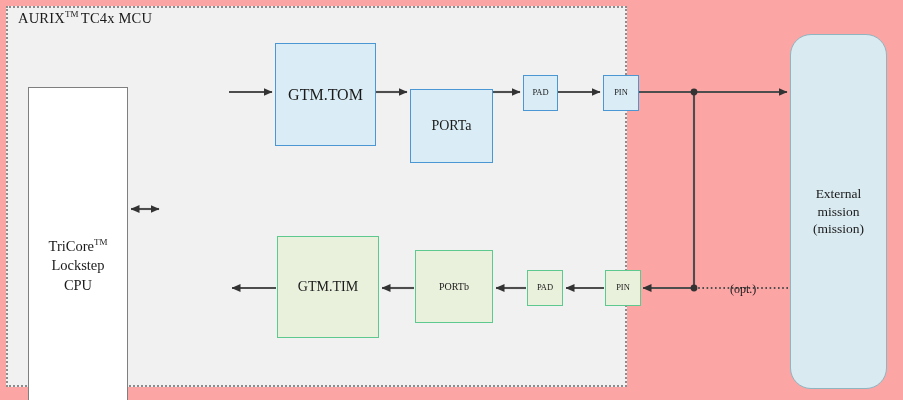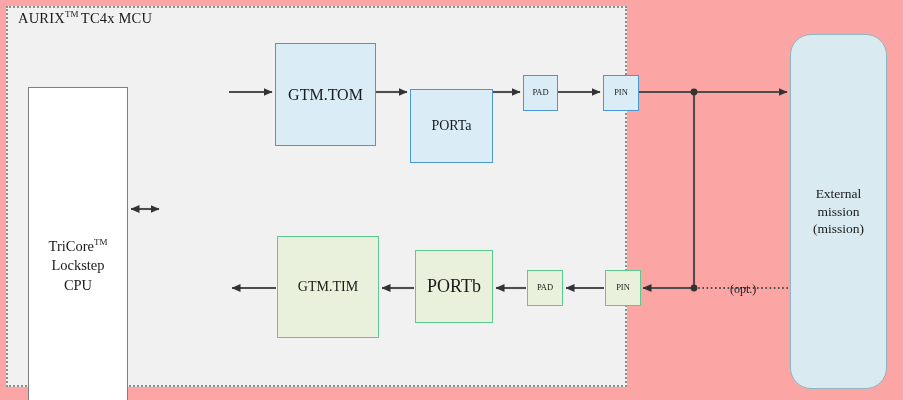--- a/index.html
+++ b/index.html
@@ -78,21 +78,21 @@
   }
 
   
   #cpu-block      { left: 28px;  top: 41px;  width: 100px; height: 332px; font-size: 14.5px; }
   #bus-block      { left: 162px; top: 41px;  width: 67px;  height: 332px; font-size: 14.5px; }
   #gtm-tom-block  { left: 275px; top: 43px;  width: 101px; height: 103px; font-size: 16px; }
   #porta-block    { left: 410px; top: 57px;  width: 83px;  height: 74px;  font-size: 14px; margin-top: 32px; }
   #pad-a-block    { left: 523px; top: 75px;  width: 35px;  height: 36px;  font-size: 8.5px; }
   #pin-a-block    { left: 603px; top: 75px;  width: 36px;  height: 36px;  font-size: 8.5px; }
   #gtm-tim-block  { left: 277px; top: 236px; width: 102px; height: 102px; font-size: 14px; text-align: center; }
-  #portb-block    { left: 415px; top: 250px; width: 78px;  height: 73px;  font-size: 18px; }
+  #portb-block    { left: 415px; top: 250px; width: 78px;  height: 73px;  font-size: 10px; }
   #pad-b-block    { left: 527px; top: 270px; width: 36px;  height: 36px;  font-size: 8.5px; }
   #pin-b-block    { left: 605px; top: 270px; width: 36px;  height: 36px;  font-size: 8.5px; }
   #ext-dev-block  { left: 790px; top: 34px;  width: 97px;  height: 355px; font-size: 13.5px; border-radius: 21px; }
 
   .cpu-text sup, .tricore-sup {
     font-size: 9px;
     vertical-align: super;
     line-height: 0;
   }
 

